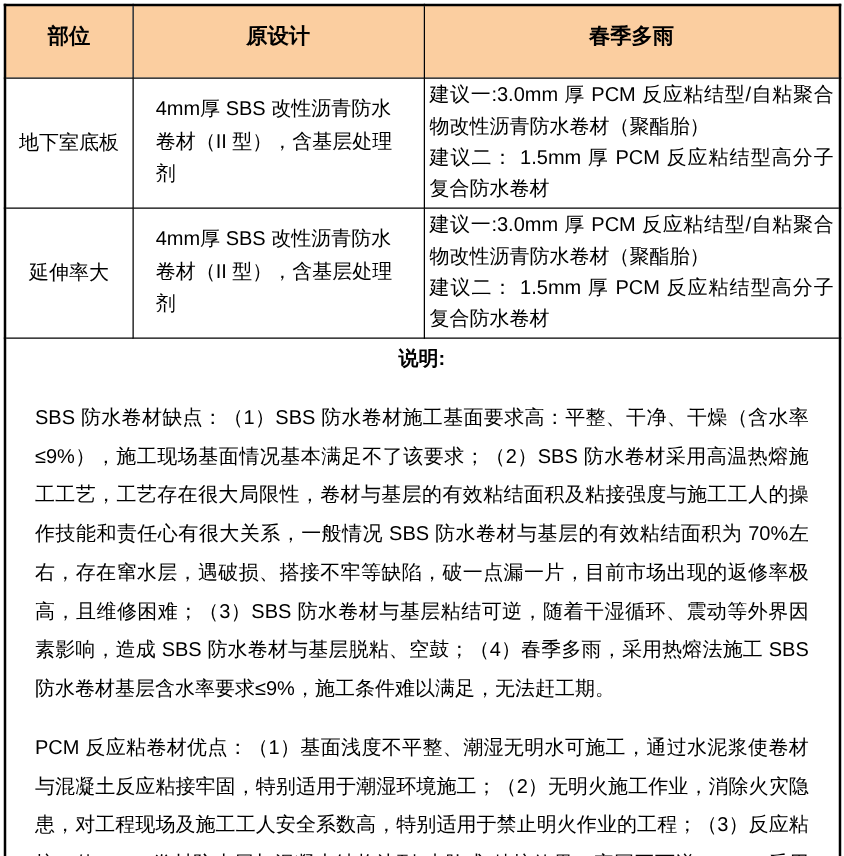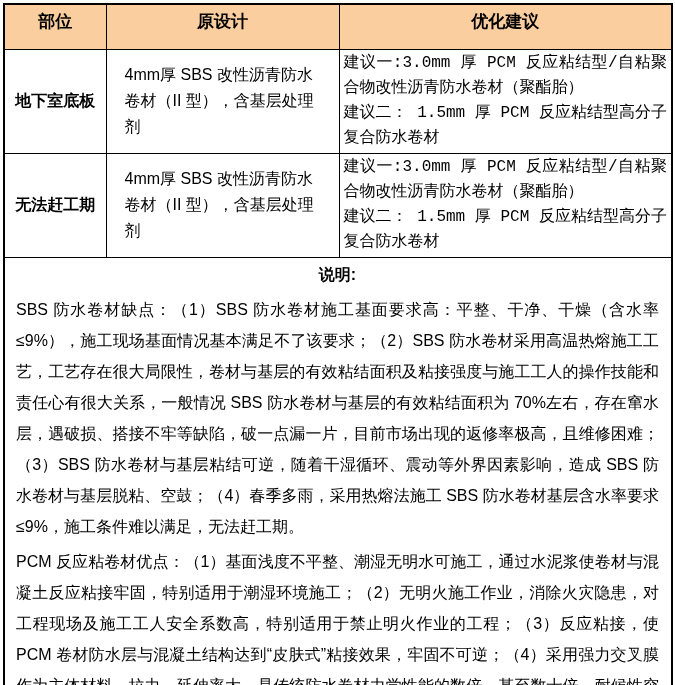--- a/index.html
+++ b/index.html
@@ -20,92 +20,91 @@
   }
   .doc-table th, .doc-table td {
     border: 1px solid #000000;
     box-sizing: border-box;
     overflow: hidden;
   }
   .doc-table th {
     background: #FBCEA0;
     font-weight: bold;
     font-size: 17px;
-    height: 45px;
+    height: 58px;
     text-align: center;
     vertical-align: middle;
     padding: 2px 4px 12px 4px;
   }
   tr.data-row-1 { height: 102px; }
   tr.data-row-2 { height: 92px; }
   td.part-cell {
     text-align: center;
     vertical-align: middle;
     font-size: 16px;
     padding: 2px;
-    font-weight: bold;
   }
   td.original-cell {
     text-align: left;
     vertical-align: middle;
     font-size: 16px;
     line-height: 26px;
     padding: 2px 18px;
   }
   td.suggest-cell {
     text-align: justify;
     vertical-align: top;
     font-size: 16px;
     line-height: 25px;
     padding: 1px 4px 2px 4px;
   }
-  .suggest-item { margin: 0; font-family: Liberation Mono, monospace; }
+  .suggest-item { margin: 0; }
   td.notes-cell {
     vertical-align: top;
     font-size: 16px;
     line-height: 31px;
     text-align: justify;
     padding: 1px 8px 6px 7px;
     height: 432px;
   }
   .notes-label {
     font-weight: bold;
     text-align: center;
   }
   .notes-paragraph {
-    margin: 4px;
+    margin: 16px;
   }
 </style>
 </head>
 <body>
 
 <table class="doc-table">
   <colgroup>
     <col style="width:102px">
     <col style="width:233px">
     <col style="width:333px">
   </colgroup>
   <thead>
     <tr>
       <th>部位</th>
       <th>原设计</th>
-      <th>优化建议</th>
+      <th>春季多雨</th>
     </tr>
   </thead>
   <tbody>
     <tr class="data-row-1">
       <td class="part-cell">地下室底板</td>
       <td class="original-cell">4mm厚 SBS 改性沥青防水卷材（II 型），含基层处理剂</td>
       <td class="suggest-cell">
         <p class="suggest-item">建议一:3.0mm 厚 PCM 反应粘结型/自粘聚合物改性沥青防水卷材（聚酯胎）</p>
         <p class="suggest-item">建议二： 1.5mm 厚 PCM 反应粘结型高分子复合防水卷材</p>
       </td>
     </tr>
     <tr class="data-row-2">
-      <td class="part-cell">无法赶工期</td>
+      <td class="part-cell">延伸率大</td>
       <td class="original-cell">4mm厚 SBS 改性沥青防水卷材（II 型），含基层处理剂</td>
       <td class="suggest-cell">
         <p class="suggest-item">建议一:3.0mm 厚 PCM 反应粘结型/自粘聚合物改性沥青防水卷材（聚酯胎）</p>
         <p class="suggest-item">建议二： 1.5mm 厚 PCM 反应粘结型高分子复合防水卷材</p>
       </td>
     </tr>
     <tr>
       <td class="notes-cell" colspan="3">
         <div class="notes-label">说明:</div>
         <p class="notes-paragraph">SBS 防水卷材缺点：（1）SBS 防水卷材施工基面要求高：平整、干净、干燥（含水率≤9%），施工现场基面情况基本满足不了该要求；（2）SBS 防水卷材采用高温热熔施工工艺，工艺存在很大局限性，卷材与基层的有效粘结面积及粘接强度与施工工人的操作技能和责任心有很大关系，一般情况 SBS 防水卷材与基层的有效粘结面积为 70%左右，存在窜水层，遇破损、搭接不牢等缺陷，破一点漏一片，目前市场出现的返修率极高，且维修困难；（3）SBS 防水卷材与基层粘结可逆，随着干湿循环、震动等外界因素影响，造成 SBS 防水卷材与基层脱粘、空鼓；（4）春季多雨，采用热熔法施工 SBS 防水卷材基层含水率要求≤9%，施工条件难以满足，无法赶工期。</p>

